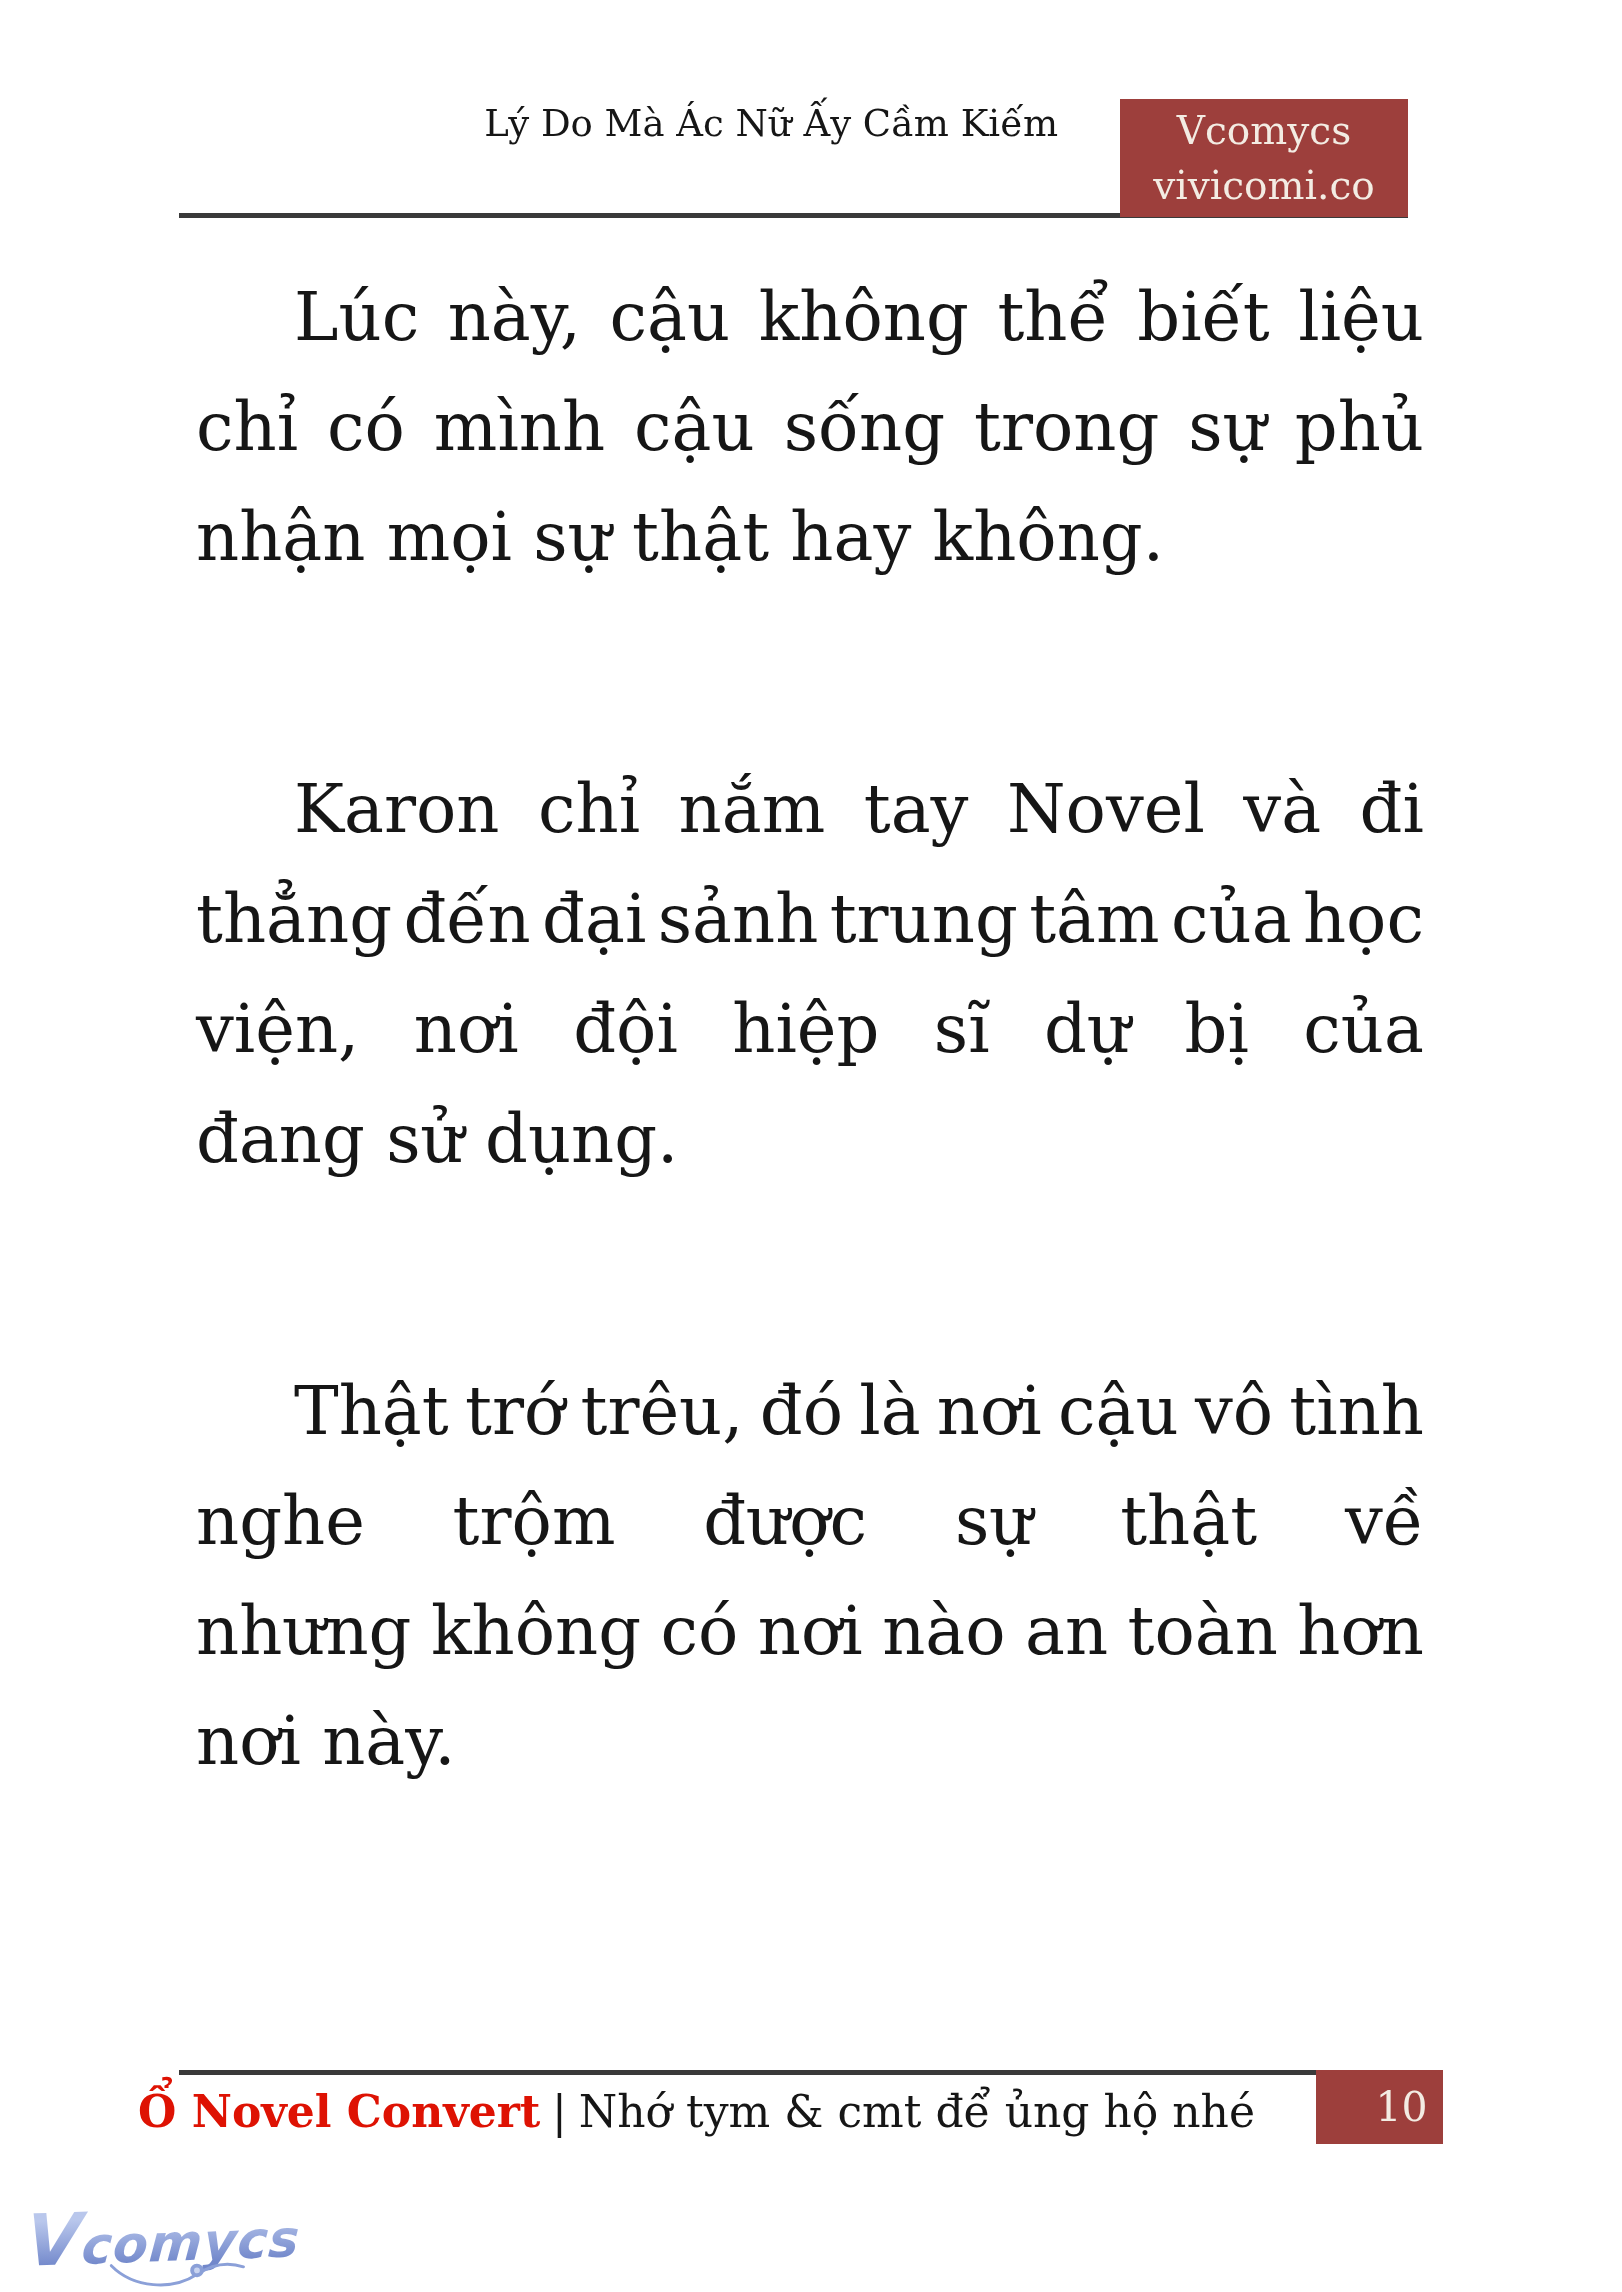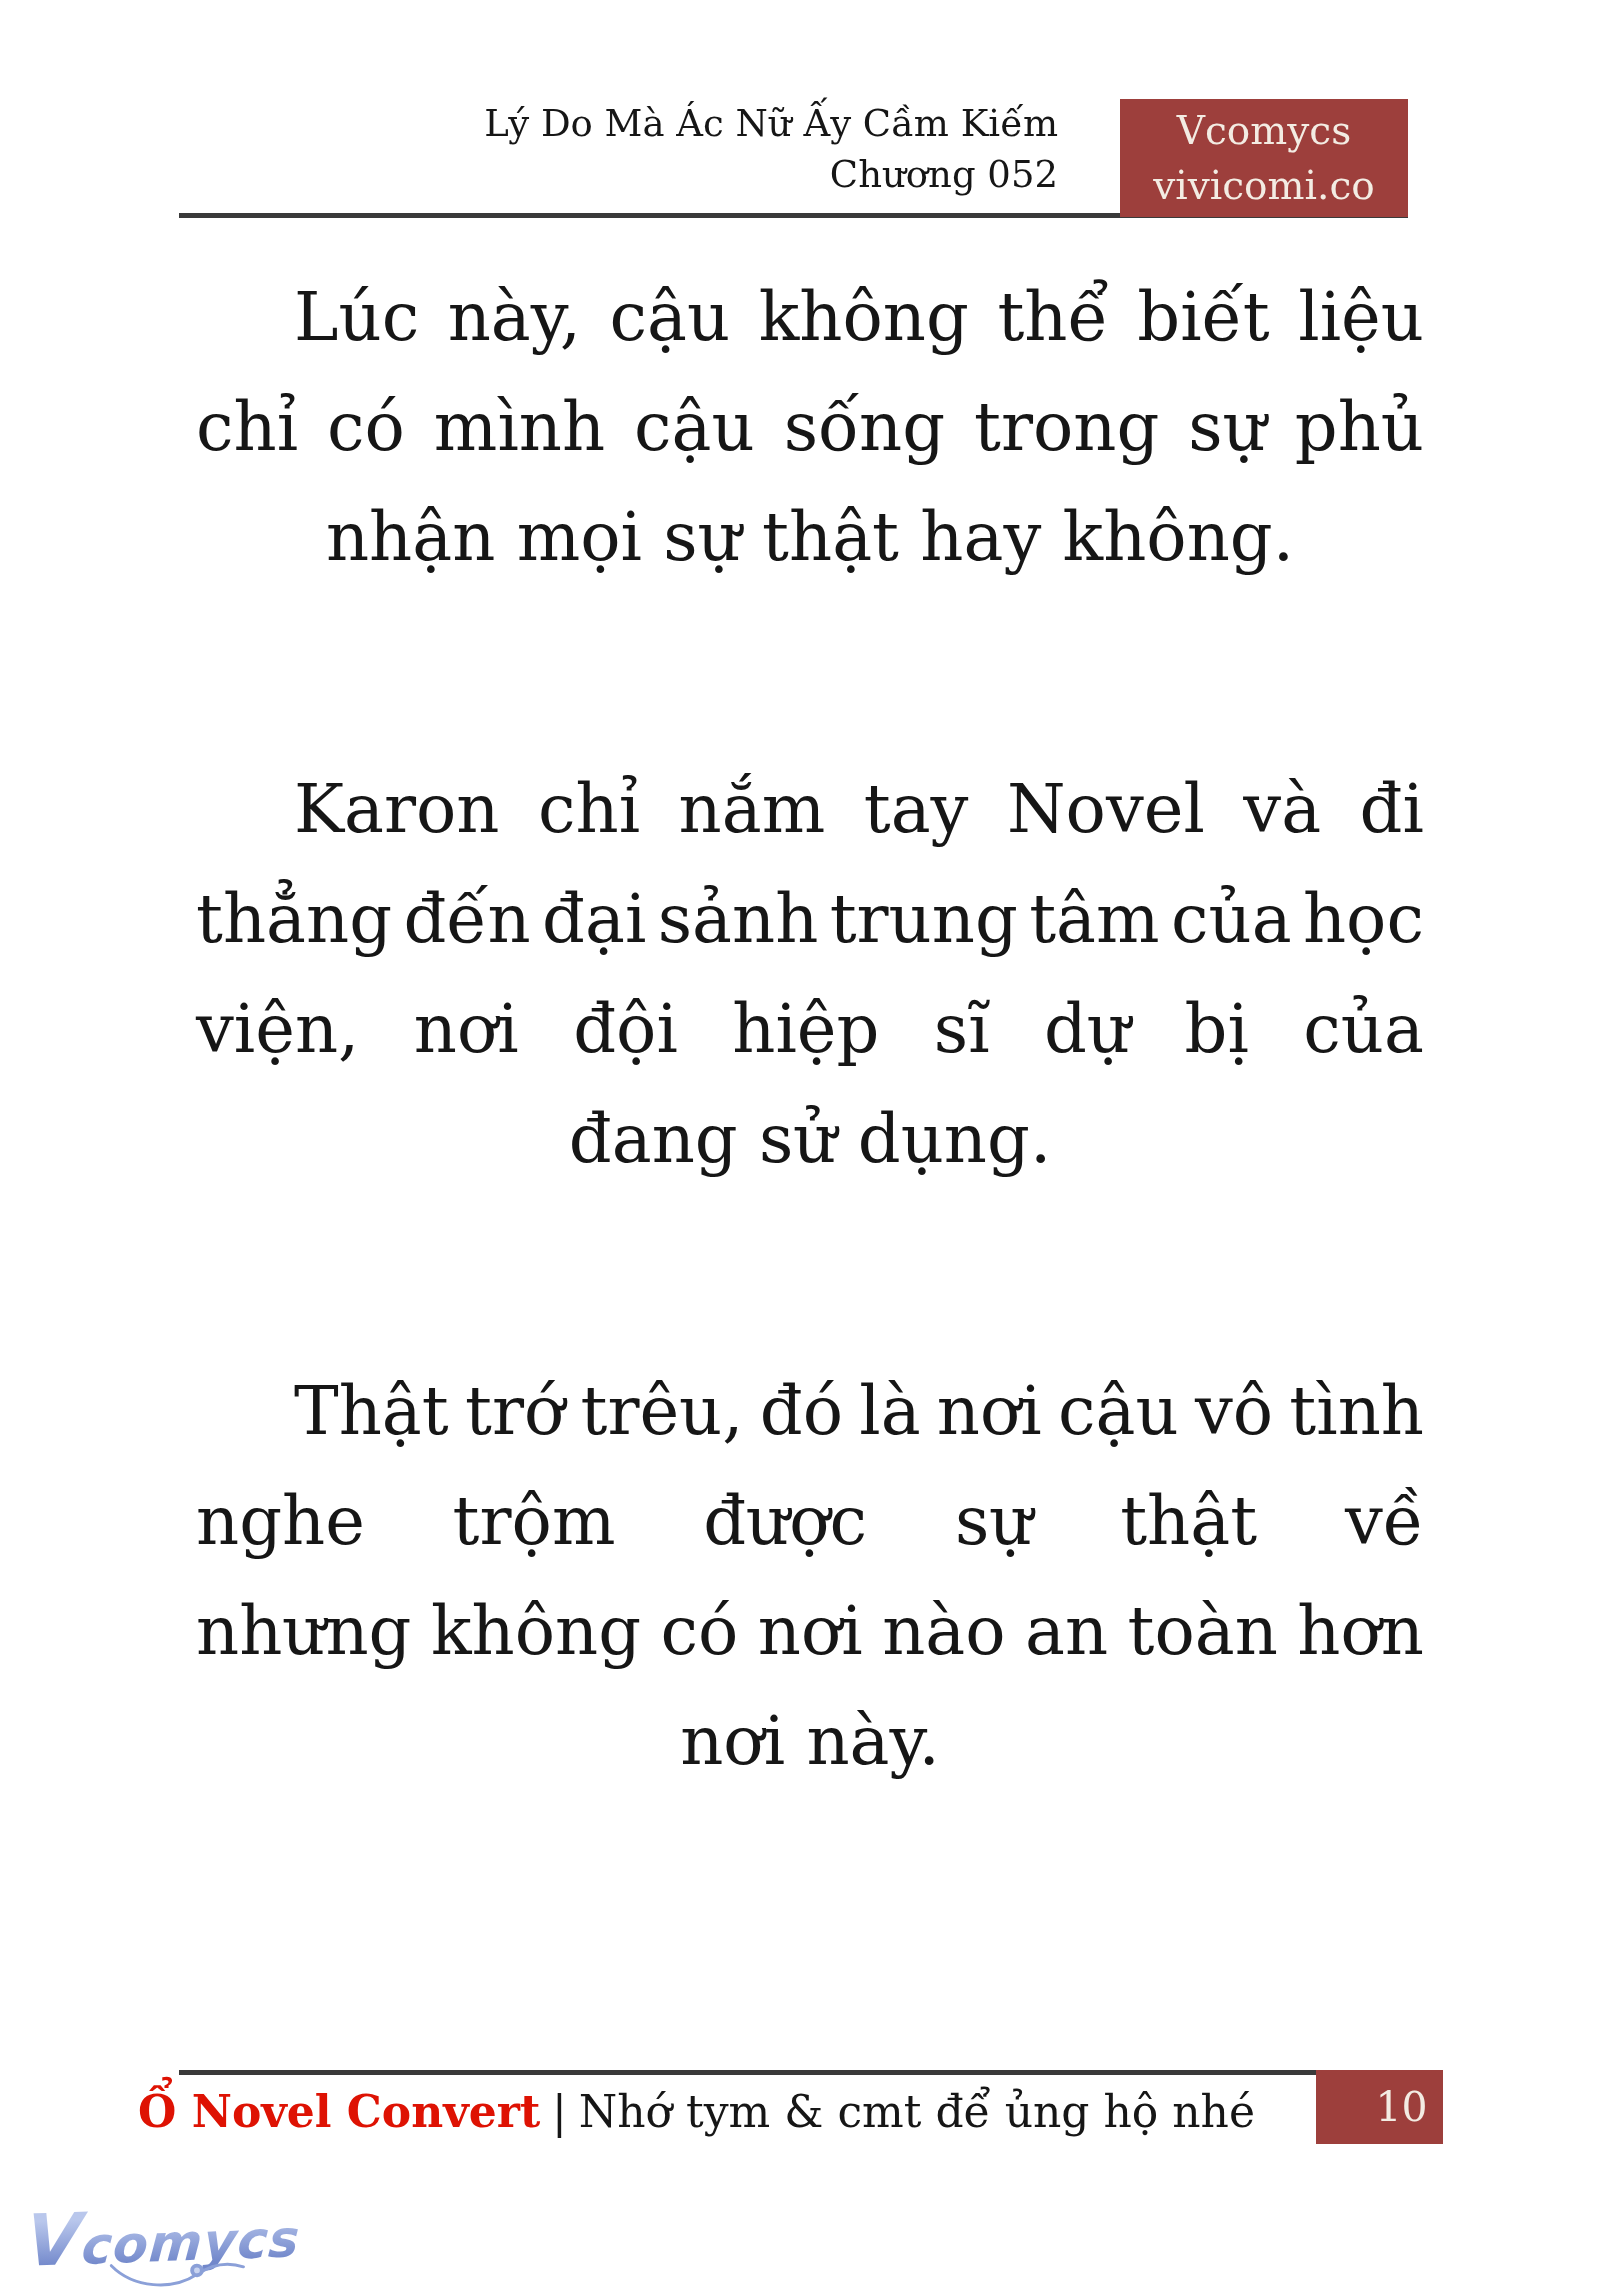--- a/index.html
+++ b/index.html
@@ -49,21 +49,21 @@
   }
 
   
   .text-block{
     position:absolute;
     left:196px;top:262px;
     width:1228px;
     color:var(--text-black);
     font-size:67px;
   }
-  .para{margin-bottom:162px;text-align:center;}
+  .para{margin-bottom:162px;}
   .para:last-child{margin-bottom:0;}
   .line{
     height:110px;
     line-height:110px;
     white-space:nowrap;
   }
   .line.just{
     display:flex;
     justify-content:space-between;
   }
@@ -123,21 +123,20 @@
     left:76px;top:51px;
   }
 </style>
 </head>
 <body>
 
 <div class="page">
 
   <div class="header-title">
     <div>Lý Do Mà Ác Nữ Ấy Cầm Kiếm</div>
-    <div>Chương 052</div>
   </div>
 
   <div class="header-rule"></div>
 
   <div class="header-brand-box">
     <div>Vcomycs</div>
     <div>vivicomi.co</div>
   </div>
 
   <div class="text-block">

